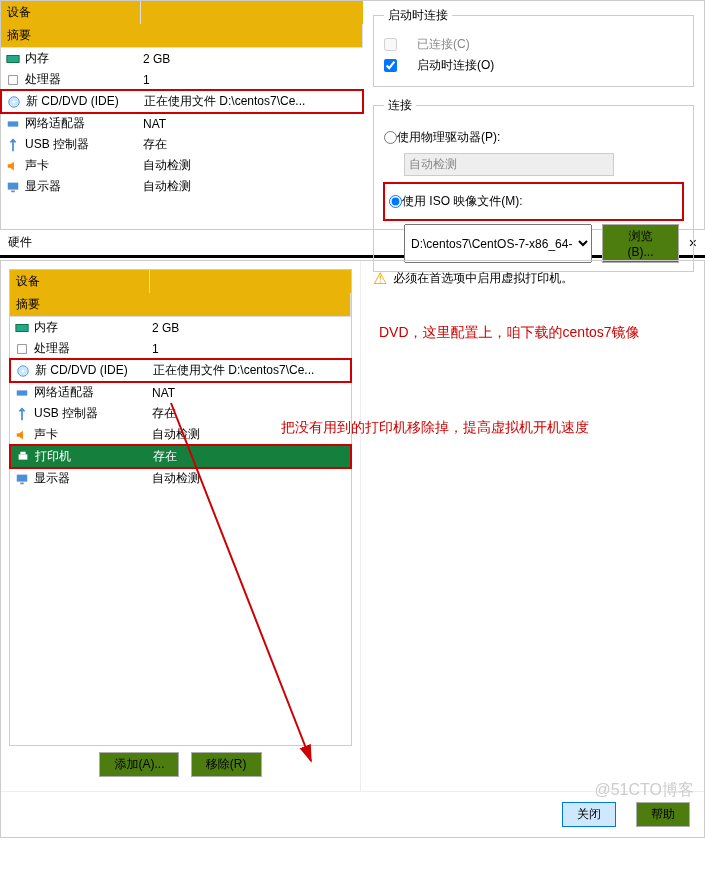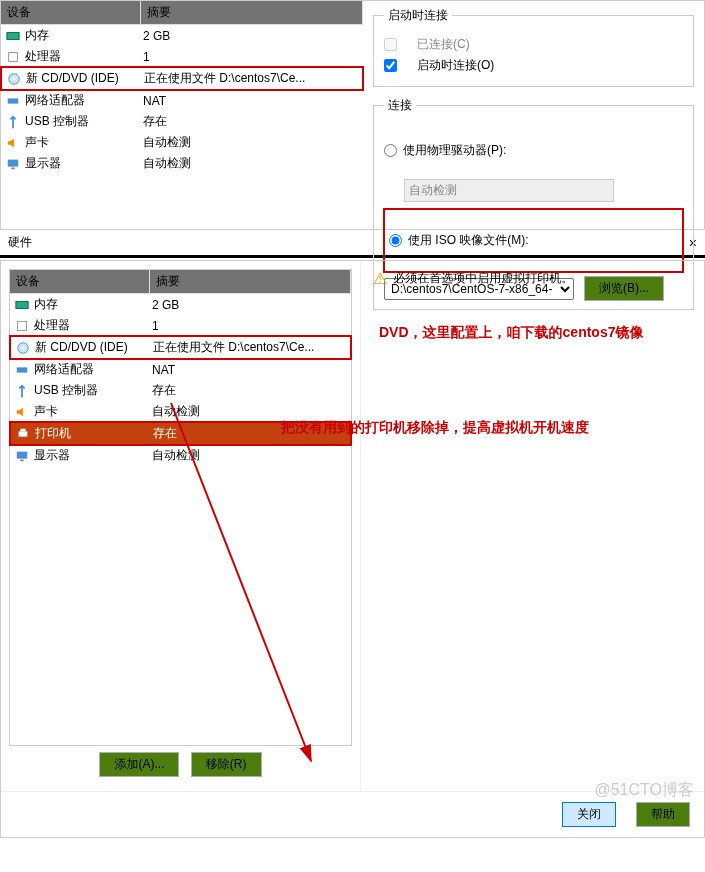--- a/index.html
+++ b/index.html
@@ -6,50 +6,50 @@
     body { font-family: "Microsoft YaHei", Tahoma, sans-serif; font-size: 12px; background: #fff; color: #000; width: 705px; }
     .panel { border: 1px solid #ccc; position: relative; }
     .top-panel { height: 230px; display: flex; }
     .bottom-panel { margin-top: 2px; }
     .hardware-bar { display: flex; align-items: center; padding: 4px 8px; border-bottom: 3px solid #000000; }
     .hardware-bar .close-x { margin-left: auto; cursor: pointer; font-size: 14px; }
     .content-area { display: flex; height: 530px; }
     .left-col { width: 360px; border-right: 1px solid #eee; display: flex; flex-direction: column; padding: 8px; }
     .right-col { flex: 1; padding: 8px 12px; }
     .device-list { border: 1px solid #ccc; }
-    .list-header { display: flex; background: #737373; border-bottom: 1px solid #ddd; }
+    .list-header { display: flex; background: #eab308; border-bottom: 1px solid #ddd; flex-direction: column; }
     .list-header div { padding: 3px 6px; border-right: 1px solid #ddd; }
     .col-device { width: 140px; }
     .col-summary { flex: 1; }
     .list-row { display: flex; align-items: center; padding: 2px 4px; cursor: default; }
     .list-row .icon { width: 16px; height: 16px; margin-right: 4px; display: inline-flex; align-items: center; justify-content: center; }
     .list-row .dev { width: 118px; white-space: nowrap; overflow: hidden; }
     .list-row .summ { flex: 1; white-space: nowrap; overflow: hidden; text-overflow: ellipsis; }
-    .list-row.selected { background: #c2410c; color: #fff; }
+    .list-row.selected { background: #15803d; color: #fff; }
     .highlight-red { border: 2px solid #c00; margin: -1px; }
     .btn-row { text-align: center; padding: 6px; }
     .btn { padding: 3px 14px; background: #4d7c0f; border: 1px solid #adadad; cursor: pointer; margin: 0 4px; font-size: 12px; }
     fieldset { border: 1px solid #ccc; padding: 8px 10px; margin-bottom: 10px; }
     legend { padding: 0 4px; color: #000; }
     label.chk { display: flex; align-items: center; margin: 4px 0; gap: 20px; }
     input[type=checkbox], input[type=radio] { width: 13px; height: 13px; }
     .disabled { color: #888; }
-    .path-select { display: flex; gap: 6px; align-items: center; margin-top: 4px; }
+    .path-select { display: flex; gap: 6px; margin-left: 20px; margin-top: 4px; }
     select { padding: 2px; font-size: 12px; width: 190px; }
     .wide-select { width: 210px; background: #eee; color: #888; margin-left: 20px; padding: 2px 4px; border: 1px solid #ccc; }
     .warning-row { display: flex; align-items: center; gap: 6px; }
     .warn-icon { color: #f0a000; font-size: 16px; }
-    .annotation { color: #c00; font-weight: bold; position: absolute; font-size: 14px; }
+    .annotation { color: #c00; font-weight: normal; position: absolute; font-size: 14px; }
     .arrow-svg { position: absolute; pointer-events: none; }
     .footer { display: flex; justify-content: flex-end; padding: 10px; gap: 12px; border-top: 1px solid #eee; }
     .watermark { position: absolute; right: 10px; bottom: 36px; color: #ccc; font-size: 16px; }
     .icon svg { width: 14px; height: 14px; }
     .top-left { width: 362px; padding: 0; }
     .top-right { flex: 1; padding: 6px 10px; }
-    .radio-line { display: flex; align-items: center; gap: 6px; margin: 20px 0; }
+    .radio-line { display: flex; align-items: center; margin: 7px 0; }
   </style>
 </head>
 <body>
 
 <div class="panel top-panel">
   <div class="top-left">
     <div class="device-list" style="border:none;">
       <div class="list-header">
         <div class="col-device">设备</div>
         <div class="col-summary">摘要</div>

